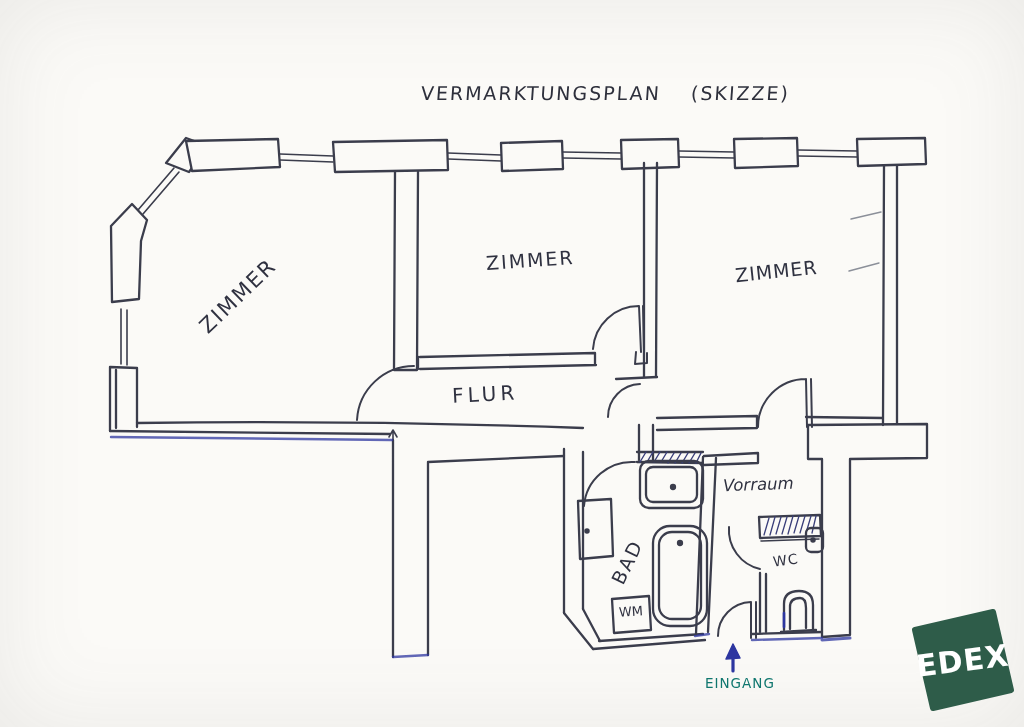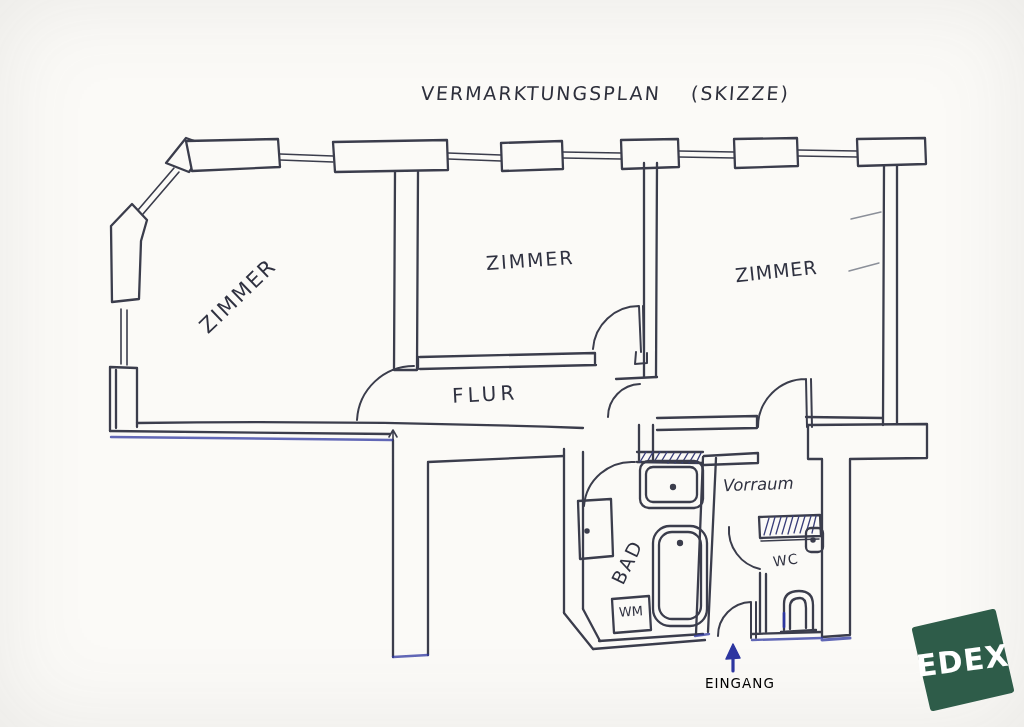--- a/index.html
+++ b/index.html
@@ -23,21 +23,21 @@
   .zimmer-left{left:186px;top:284px;width:104px;text-align:center;
     font-size:21px;letter-spacing:2px;transform:rotate(-44deg);}
   .zimmer-middle{left:486px;top:249px;font-size:19px;letter-spacing:2px;transform:rotate(-4deg);}
   .zimmer-right{left:735px;top:260px;font-size:19px;letter-spacing:1px;transform:rotate(-6deg);}
   .flur{left:452px;top:382px;font-size:20px;letter-spacing:4px;transform:rotate(-3deg);}
   .bad{left:596px;top:551px;width:62px;text-align:center;font-size:19px;
     letter-spacing:2px;transform:rotate(-64deg);}
   .wm{left:612px;top:604px;width:38px;text-align:center;font-size:13px;transform:rotate(-4deg);}
   .wc{left:773px;top:552px;font-size:14px;letter-spacing:1px;transform:rotate(-8deg);}
   .vorraum{left:723px;top:475px;font-size:16.5px;font-style:italic;transform:rotate(-2deg);}
-  .eingang{left:705px;top:675px;font-size:13.5px;letter-spacing:1px;color:#000000;}
+  .eingang{left:705px;top:675px;font-size:13.5px;letter-spacing:1px;color:#0f766e;}
   .edex{
     position:absolute;left:920px;top:617px;width:86px;height:86px;
     background:#2e5c49;border-radius:3px;transform:rotate(-13deg);
     display:flex;align-items:center;justify-content:center;
   }
   .edex span{
     color:#ffffff;font-weight:bold;font-size:30px;letter-spacing:1px;
     transform:rotate(6deg);font-family:"DejaVu Sans",sans-serif;
   }
 </style>

